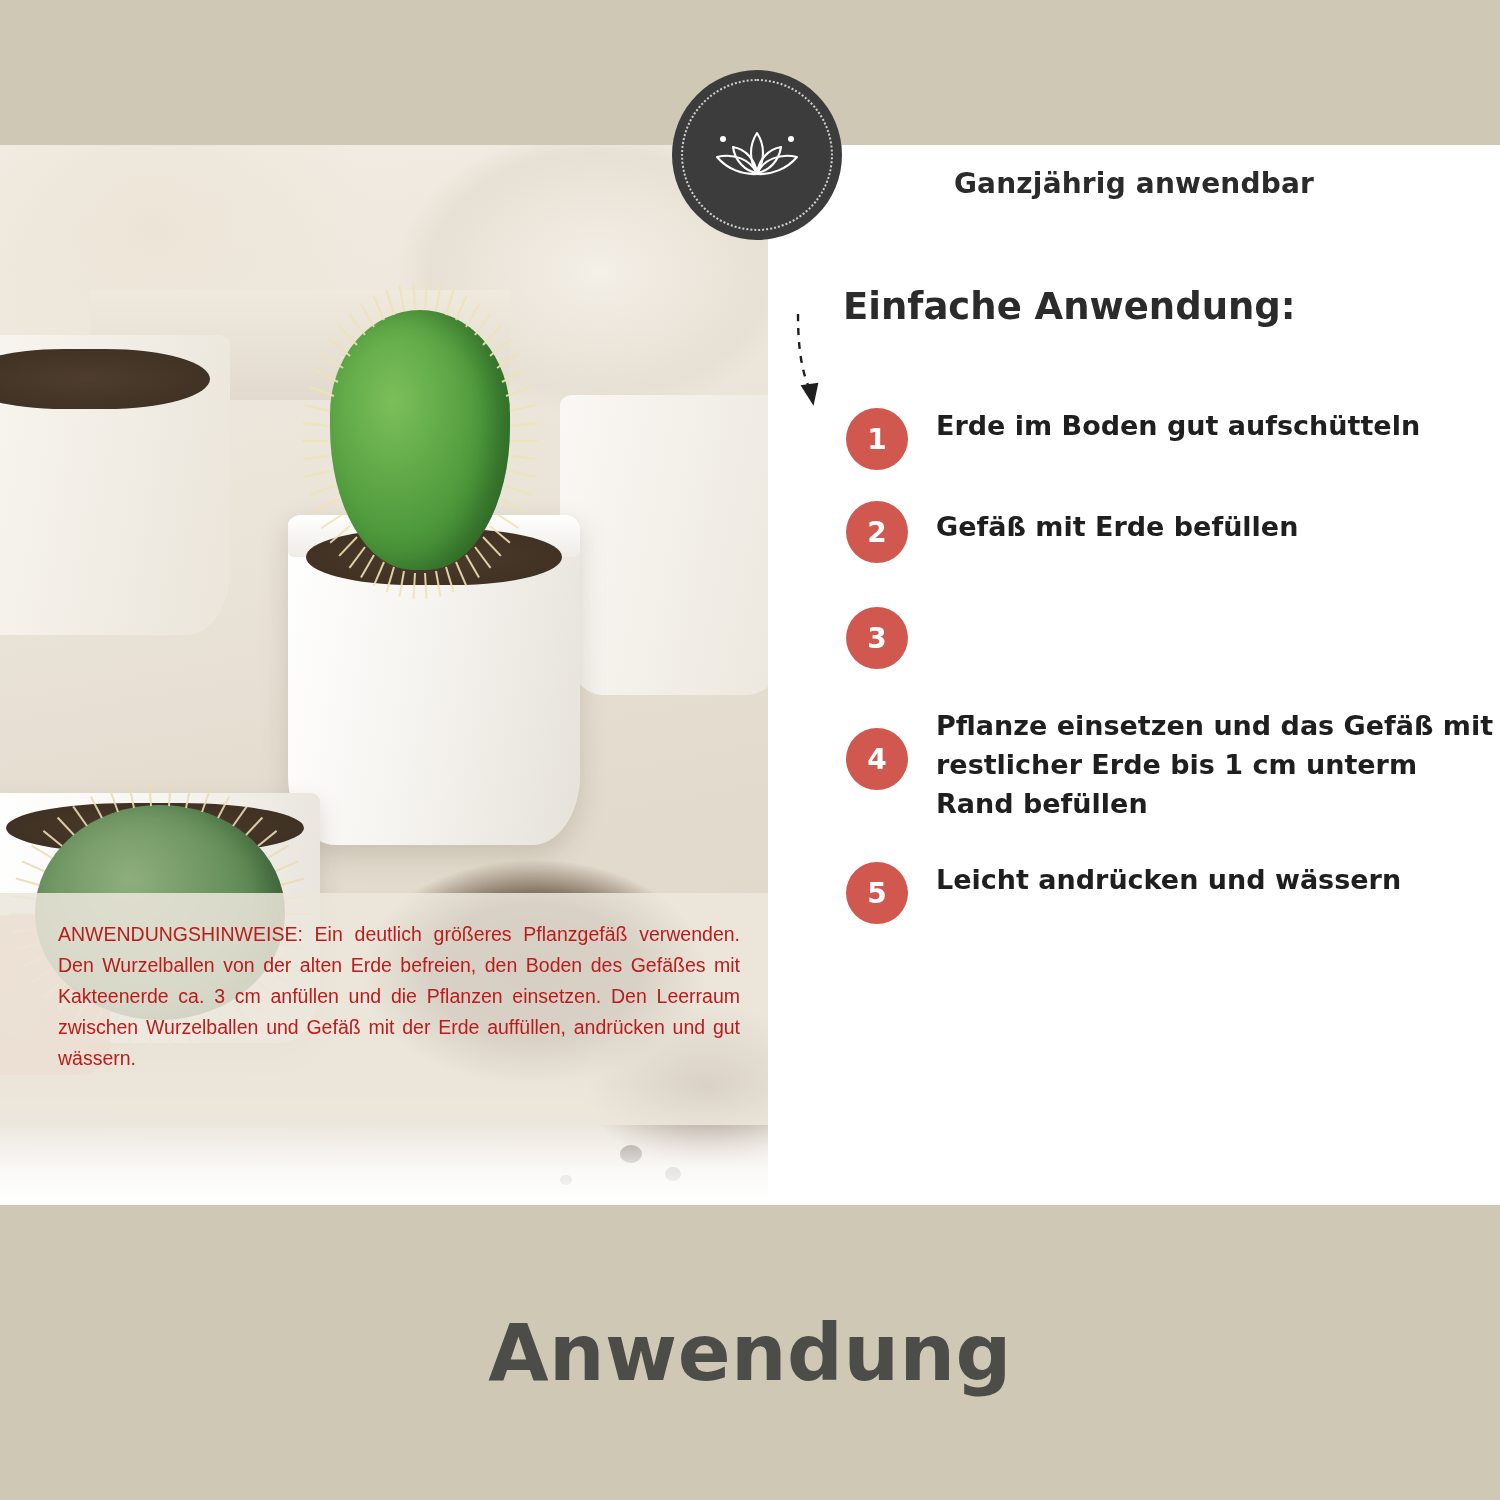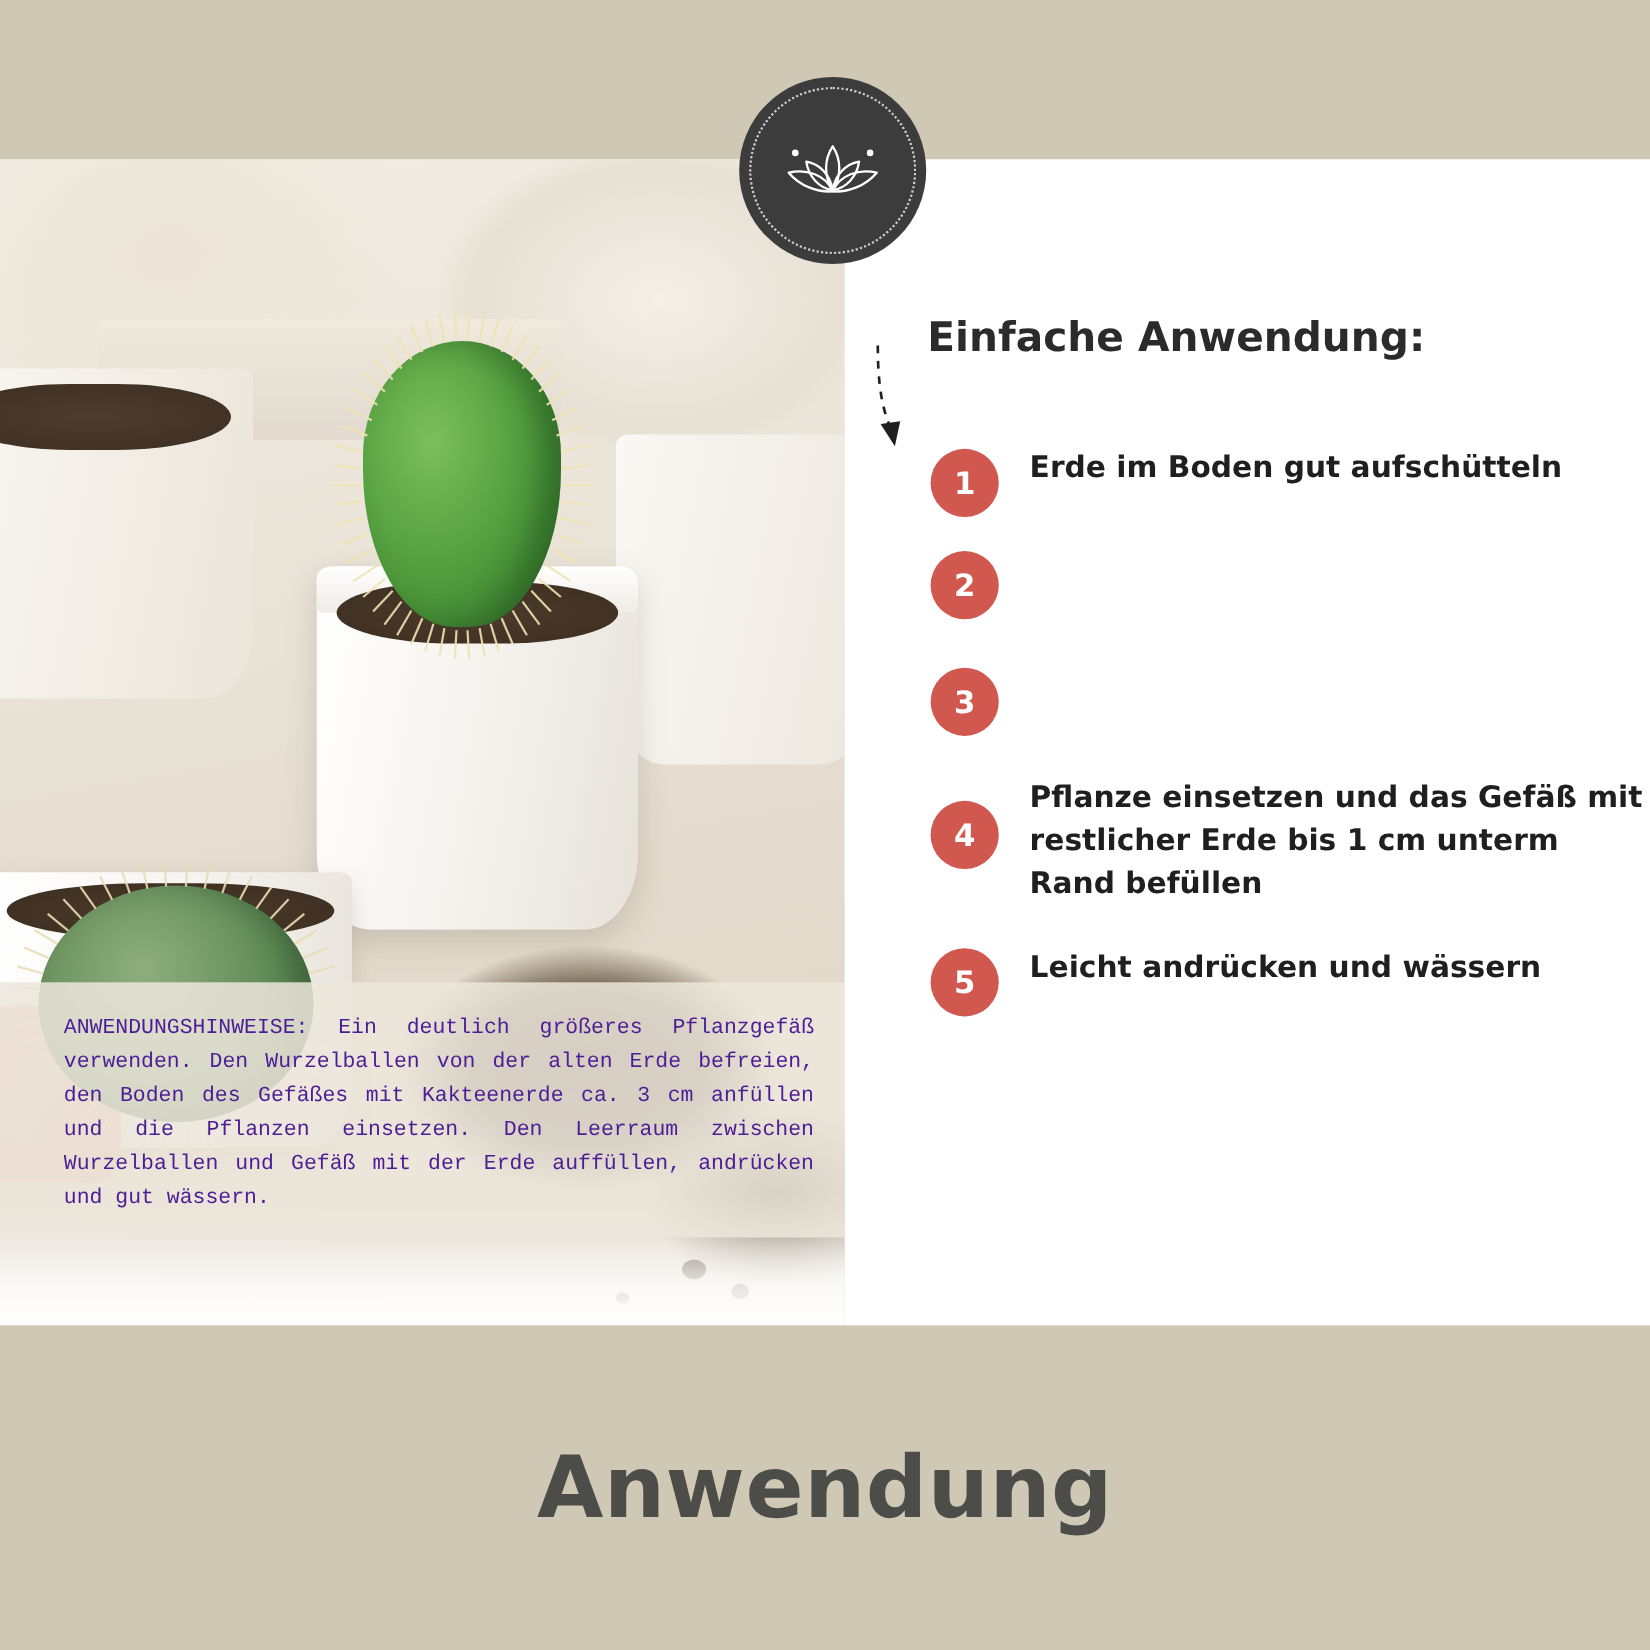--- a/index.html
+++ b/index.html
@@ -144,23 +144,23 @@
   .note {
     position: absolute;
     left: 0; top: 893px;
     width: 768px; height: 232px;
     background: rgba(236,231,220,.86);
     padding: 26px 28px 20px 58px;
   }
   .note p {
     font-size: 19.5px;
     line-height: 31px;
-    color: #4c1d95;
+    color: #b91c1c;
     text-align: justify;
-    font-family: Liberation Mono, monospace;
+    font-family: Liberation Sans, sans-serif;
   }
 
   
   .badge {
     position: absolute;
     left: 672px; top: 70px;
     width: 170px; height: 170px;
     border-radius: 50%;
     background: #3c3c3c;
     z-index: 6;
@@ -399,36 +399,38 @@
         <path d="M52 55 C38 56 22 50 12 38 C28 34 46 40 52 55 Z"></path>
         <path d="M52 55 C66 56 82 50 92 38 C76 34 58 40 52 55 Z"></path>
       </g>
       <circle cx="18" cy="20" r="3" fill="#ffffff"></circle>
       <circle cx="86" cy="20" r="3" fill="#ffffff"></circle>
     </svg>
   </div>
 
   <div class="right">
 
+    <div class="season-title">Ganzjährig anwendbar</div>
 
 
     <div class="section-title">Einfache Anwendung:</div>
 
     <svg class="arrow" viewBox="0 0 50 110">
       <path d="M8 4 C8 40 12 62 20 80" fill="none" stroke="#1f1f1f" stroke-width="2.4" stroke-dasharray="7 7"></path>
       <path d="M12 74 L22 96 L30 74 Z" fill="#1f1f1f" transform="rotate(-8 21 85)"></path>
     </svg>
 
     <div class="steps">
       <div class="step s1">
         <div class="step-num">1</div>
         <div class="step-text">Erde im Boden gut aufschütteln</div>
       </div>
       <div class="step s2">
         <div class="step-num">2</div>
+        <div class="step-text">Gefäß mit Erde befüllen</div>
       </div>
       <div class="step s3">
         <div class="step-num">3</div>
       </div>
       <div class="step s4">
         <div class="step-num">4</div>
         <div class="step-text">Pflanze einsetzen und das Gefäß mit restlicher Erde bis 1 cm unterm Rand befüllen</div>
       </div>
       <div class="step s5">
         <div class="step-num">5</div>

